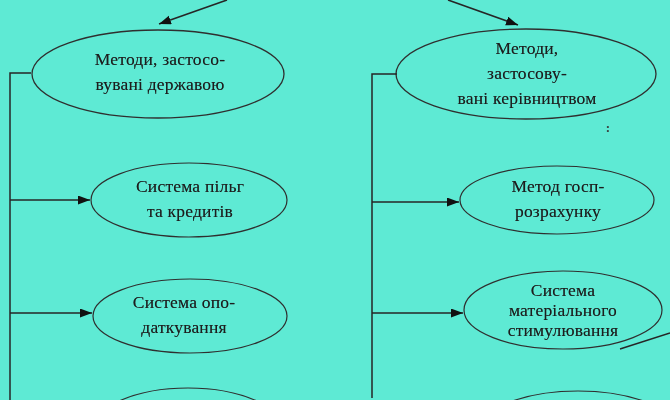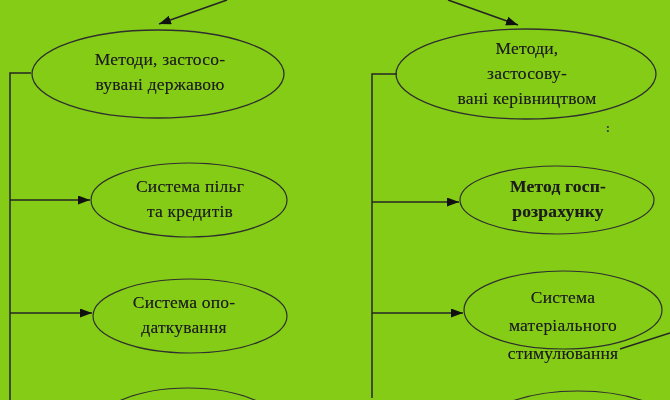--- a/index.html
+++ b/index.html
@@ -1,21 +1,21 @@
 <!DOCTYPE html>
 <html><head>
 <meta charset="utf-8">
 <style>
   html, body { margin: 0; padding: 0; }
   body { background: #ffffff; }
   .canvas {
     position: relative;
     width: 670px;
     height: 400px;
-    background: #84cc16;
+    background: #5eead4;
     overflow: hidden;
     font-family: "Liberation Serif", "DejaVu Serif", serif;
   }
   .canvas svg {
     position: absolute;
     left: 0; top: 0;
     width: 670px; height: 400px;
   }
   .shape { stroke: #2f2f2f; fill: none; }
   .conn  { stroke: #262626; fill: none; }
@@ -23,21 +23,21 @@
     position: absolute;
     transform: translate(-50%, -50%);
     text-align: center;
     white-space: pre-line;
     color: #1d1d1d;
     font-size: 17.5px;
     line-height: 25px;
     letter-spacing: 0.2px;
     text-shadow: 0 0 0.6px rgba(30,30,30,0.55);
   }
-  .node-label.tight { line-height: 28px; margin-top: 15px; }
+  .node-label.tight { line-height: 20px; }
   .artifact {
     position: absolute;
     transform: translate(-50%, -50%);
     color: #3a3a3a;
     font-size: 13px;
     font-weight: bold;
   }
 </style>
 </head>
 <body>
@@ -80,21 +80,21 @@
 
   <div class="node-label" style="left:527px; top:73px;text-align:center;">Методи, застосову-
 вані керівництвом</div>
 
   <div class="node-label" style="left:190px; top:199px;">Система пільг
 та кредитів</div>
 
   <div class="node-label" style="left:184px; top:315px;">Система опо-
 даткування</div>
 
-  <div class="node-label" style="left:558px; top:199px;font-weight:bold;">Метод госп-
+  <div class="node-label" style="left:558px; top:199px;">Метод госп-
 розрахунку</div>
 
   <div class="node-label tight" style="left:563px; top:310px;">Система
 матеріального
 стимулювання</div>
 
   <div class="artifact" style="left:608px; top:128px;">:</div>
 
 </div>
 

